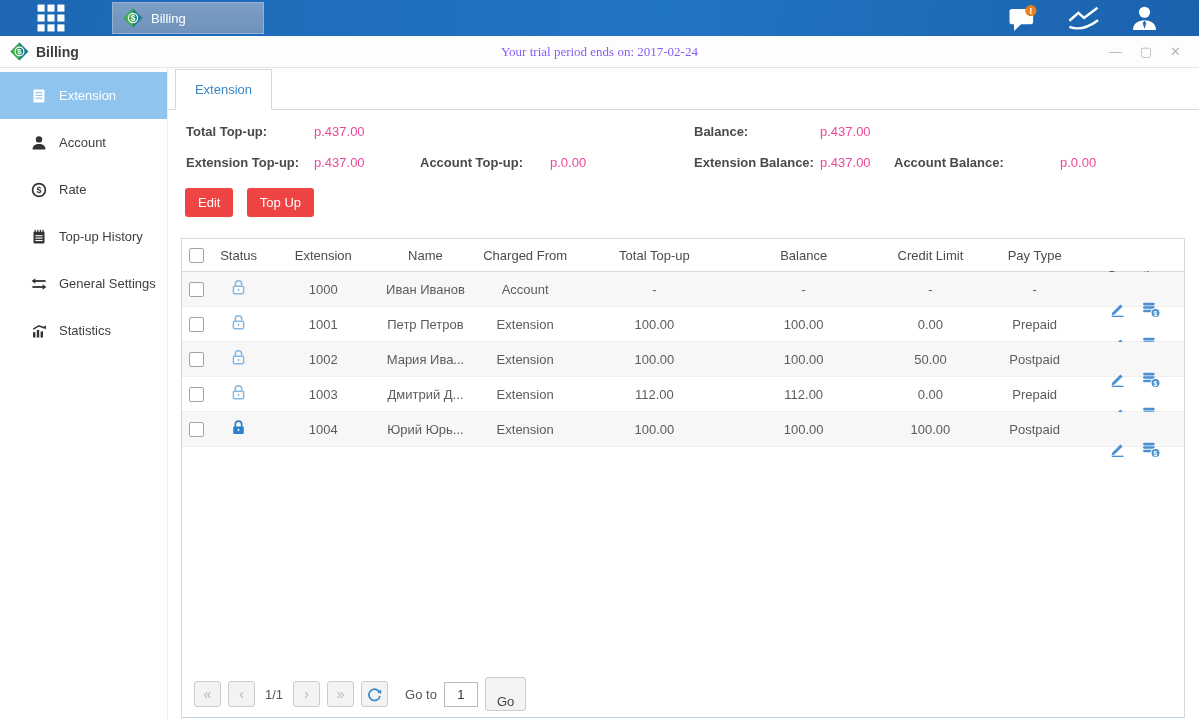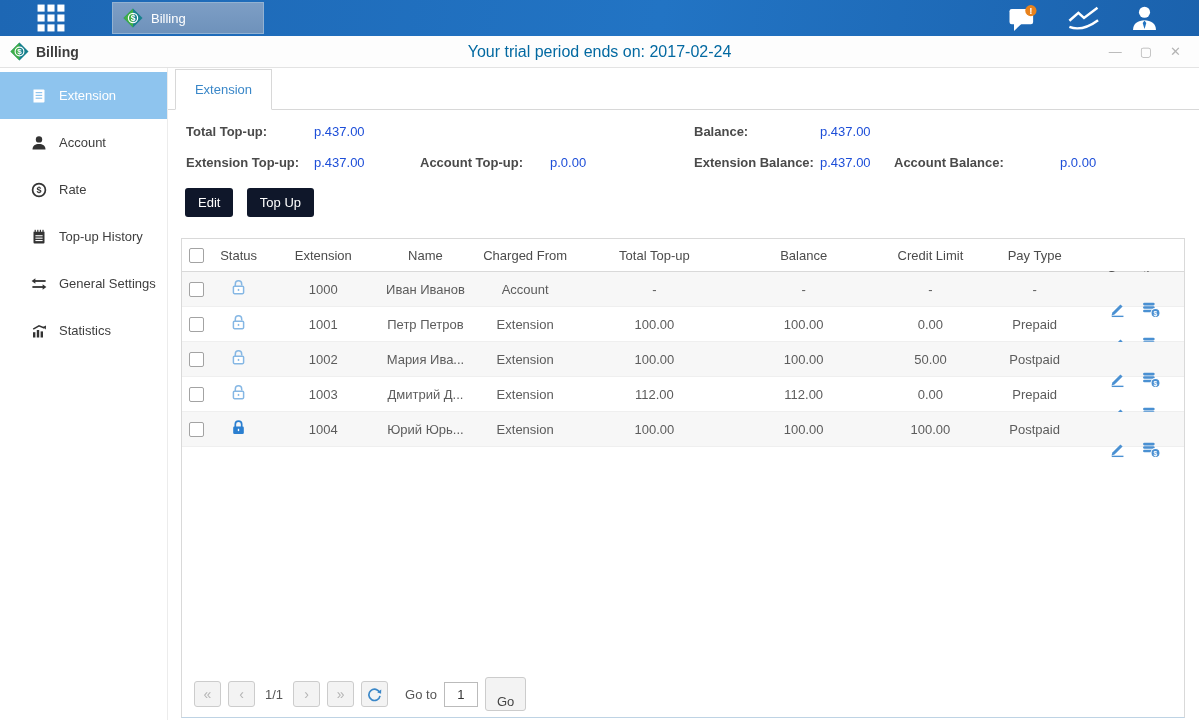--- a/index.html
+++ b/index.html
@@ -11,21 +11,21 @@
   .topbar { height:36px; background:linear-gradient(100deg,#1d67b4 0%,#2274c4 55%,#1b62ad 100%); display:flex; align-items:center; flex:0 0 auto; }
   .grid-btn { margin-left:34px; display:flex; align-items:center; cursor:pointer; }
   .taskbar-tab { margin-left:44px; height:32px; margin-top:0px; width:152px; background:linear-gradient(#7d9ec5,#6e92bb); border:1px solid #93b2d2; display:flex; align-items:center; padding-left:10px; gap:8px; }
   .taskbar-tab span { color:#fff; font-size:13px; }
   .topbar-right { margin-left:auto; display:flex; align-items:center; gap:28px; padding-right:40px; }
   .top-icon { position:relative; display:flex; align-items:center; cursor:pointer; }
 
   
   .titlebar { height:32px; background:#fdfdfd; border-bottom:1px solid #e3e3e3; display:flex; align-items:center; position:relative; flex:0 0 auto; }
   .win-title { display:flex; align-items:center; gap:7px; padding-left:10px; font-size:14px; font-weight:bold; color:#3d3d3d; }
-  .trial { position:absolute; left:0; right:0; text-align:center; color:#0369a1; font-size:16px; pointer-events:none; }
+  .trial { position:absolute; left:0; right:0; text-align:center; color:#8b5cf6; font-size:13px; pointer-events:none;font-family:Liberation Serif, serif; }
   .win-controls { margin-left:auto; display:flex; gap:18px; padding-right:18px; color:#b4b4b4; font-size:13px; z-index:2; }
   .win-controls span { cursor:pointer; }
 
   
   .bodyrow { flex:1; display:flex; min-height:0; }
   .sidebar { width:168px; flex:0 0 auto; background:#fff; border-right:1px solid #ececec; padding-top:4px; }
   .side-item { height:47px; display:flex; align-items:center; padding-left:30px; gap:11px; font-size:13px; color:#3e3e3e; cursor:pointer; }
   .side-item .ic { width:18px; display:flex; justify-content:center; color:#333; }
   .side-item.active { background:#8ec4ee; color:#fff; }
   .side-item.active .ic { color:#fff; }
@@ -34,26 +34,26 @@
 
   .main { flex:1; display:flex; flex-direction:column; min-width:0; }
 
   
   .tabstrip { height:42px; border-bottom:1px solid #d8d8d8; display:flex; align-items:flex-end; padding-left:7px; flex:0 0 auto; }
   .tab { height:41px; width:97px; background:#fff; border:1px solid #d8d8d8; border-bottom:1px solid #fff; margin-bottom:-1px; display:flex; align-items:center; justify-content:center; font-size:13px; color:#3a87c8; cursor:pointer; }
 
   
   .summary { position:relative; height:76px; font-size:13px; flex:0 0 auto; }
   .summary .lab { position:absolute; font-weight:bold; color:#4a4a4a; }
-  .summary .val { position:absolute; color:#1d4ed8; }
+  .summary .val { position:absolute; color:#ec4899; }
   .r1 { top:14px; } .r2 { top:45px; }
 
   
   .actions { padding-left:17px; margin-top:2px; flex:0 0 auto; }
-  .btn-primary { display:inline-block; background:#0f172a; color:#fff; border:none; font-size:13px; padding:7px 13px; border-radius:3px; margin-right:9px; cursor:pointer; font-family:inherit; }
+  .btn-primary { display:inline-block; background:#ef4444; color:#fff; border:none; font-size:13px; padding:7px 13px; border-radius:3px; margin-right:9px; cursor:pointer; font-family:inherit; }
 
   
   .panel { flex:1; margin:21px 14px 2px 13px; border:1px solid #d9d9d9; border-bottom:1px solid #bed3e4; display:flex; flex-direction:column; min-height:0; }
   .thead, .trow { display:flex; align-items:center; }
   .thead { height:33px; border-bottom:1px solid #d9d9d9; font-size:13px; color:#4c4c4c; flex:0 0 auto; }
   .trow { height:35px; border-bottom:1px solid #efefef; font-size:13px; color:#5c5c5c; flex:0 0 auto; }
   .trow:nth-child(even) { background:#f7f7f7; }
   .cell { text-align:center; overflow:hidden; white-space:nowrap; }
   .c-check{width:2.9%;} .c-status{width:5.5%;} .c-ext{width:11.4%;} .c-name{width:9%;} .c-charged{width:10.9%;} .c-topup{width:14.9%;} .c-balance{width:14.9%;} .c-credit{width:10.4%;} .c-pay{width:10.4%;} .c-op{width:9.7%;margin-top:40px;}
   .cbx { width:15px; height:15px; border:1px solid #a3a3a3; border-radius:2px; background:#fff; display:inline-block; vertical-align:middle; cursor:pointer; }

